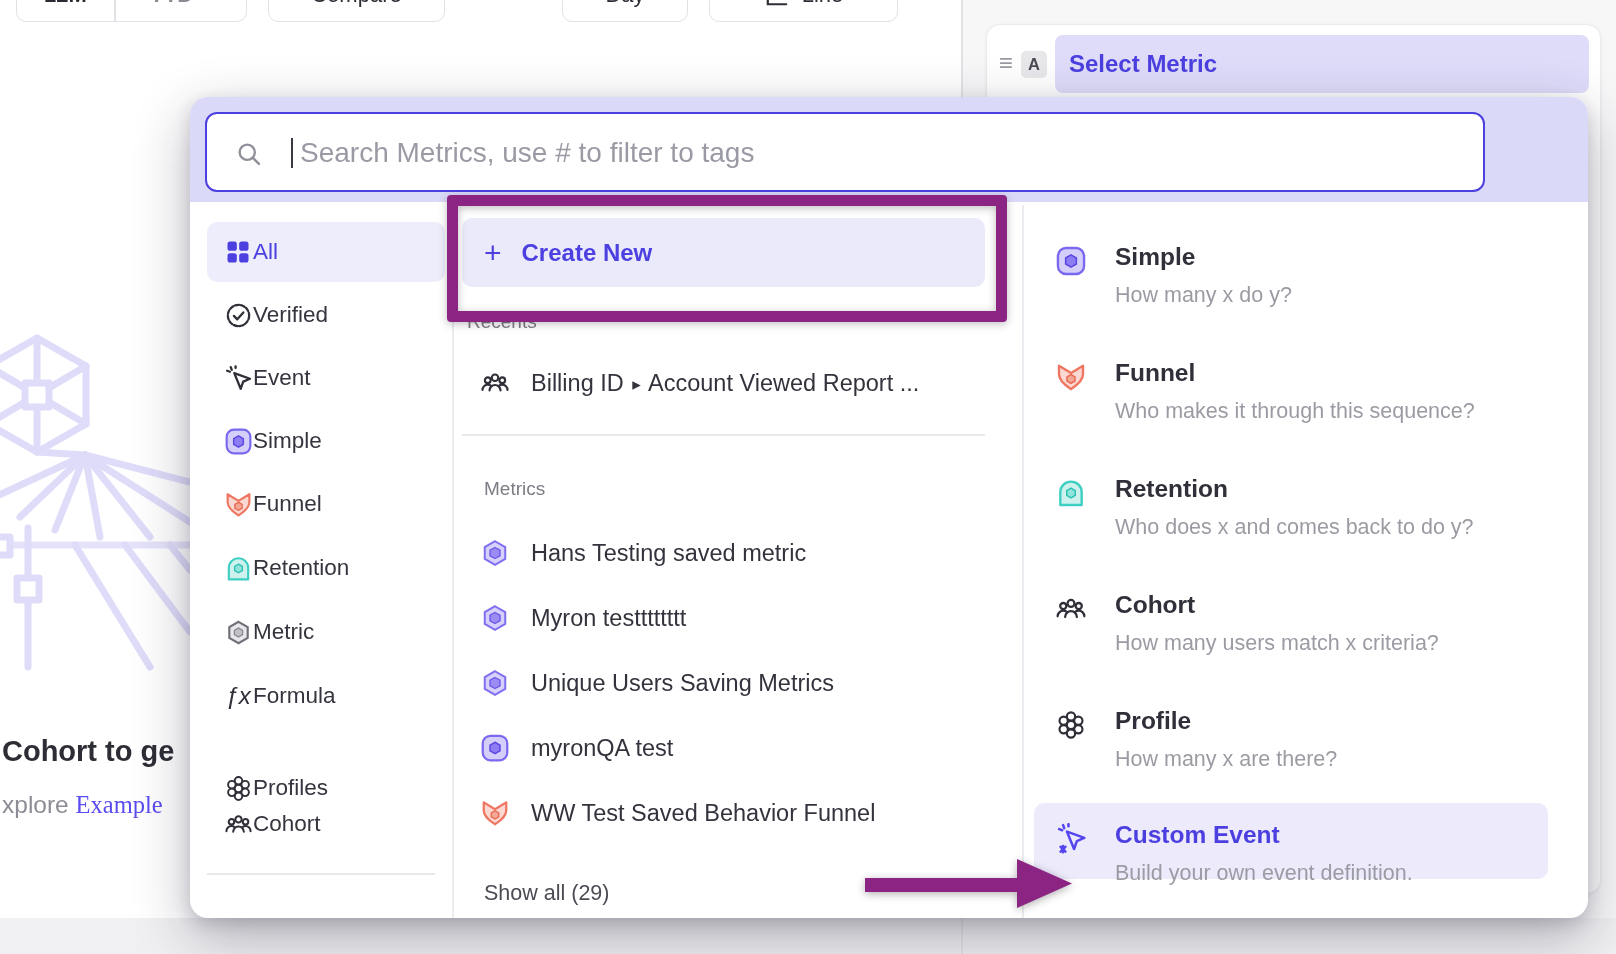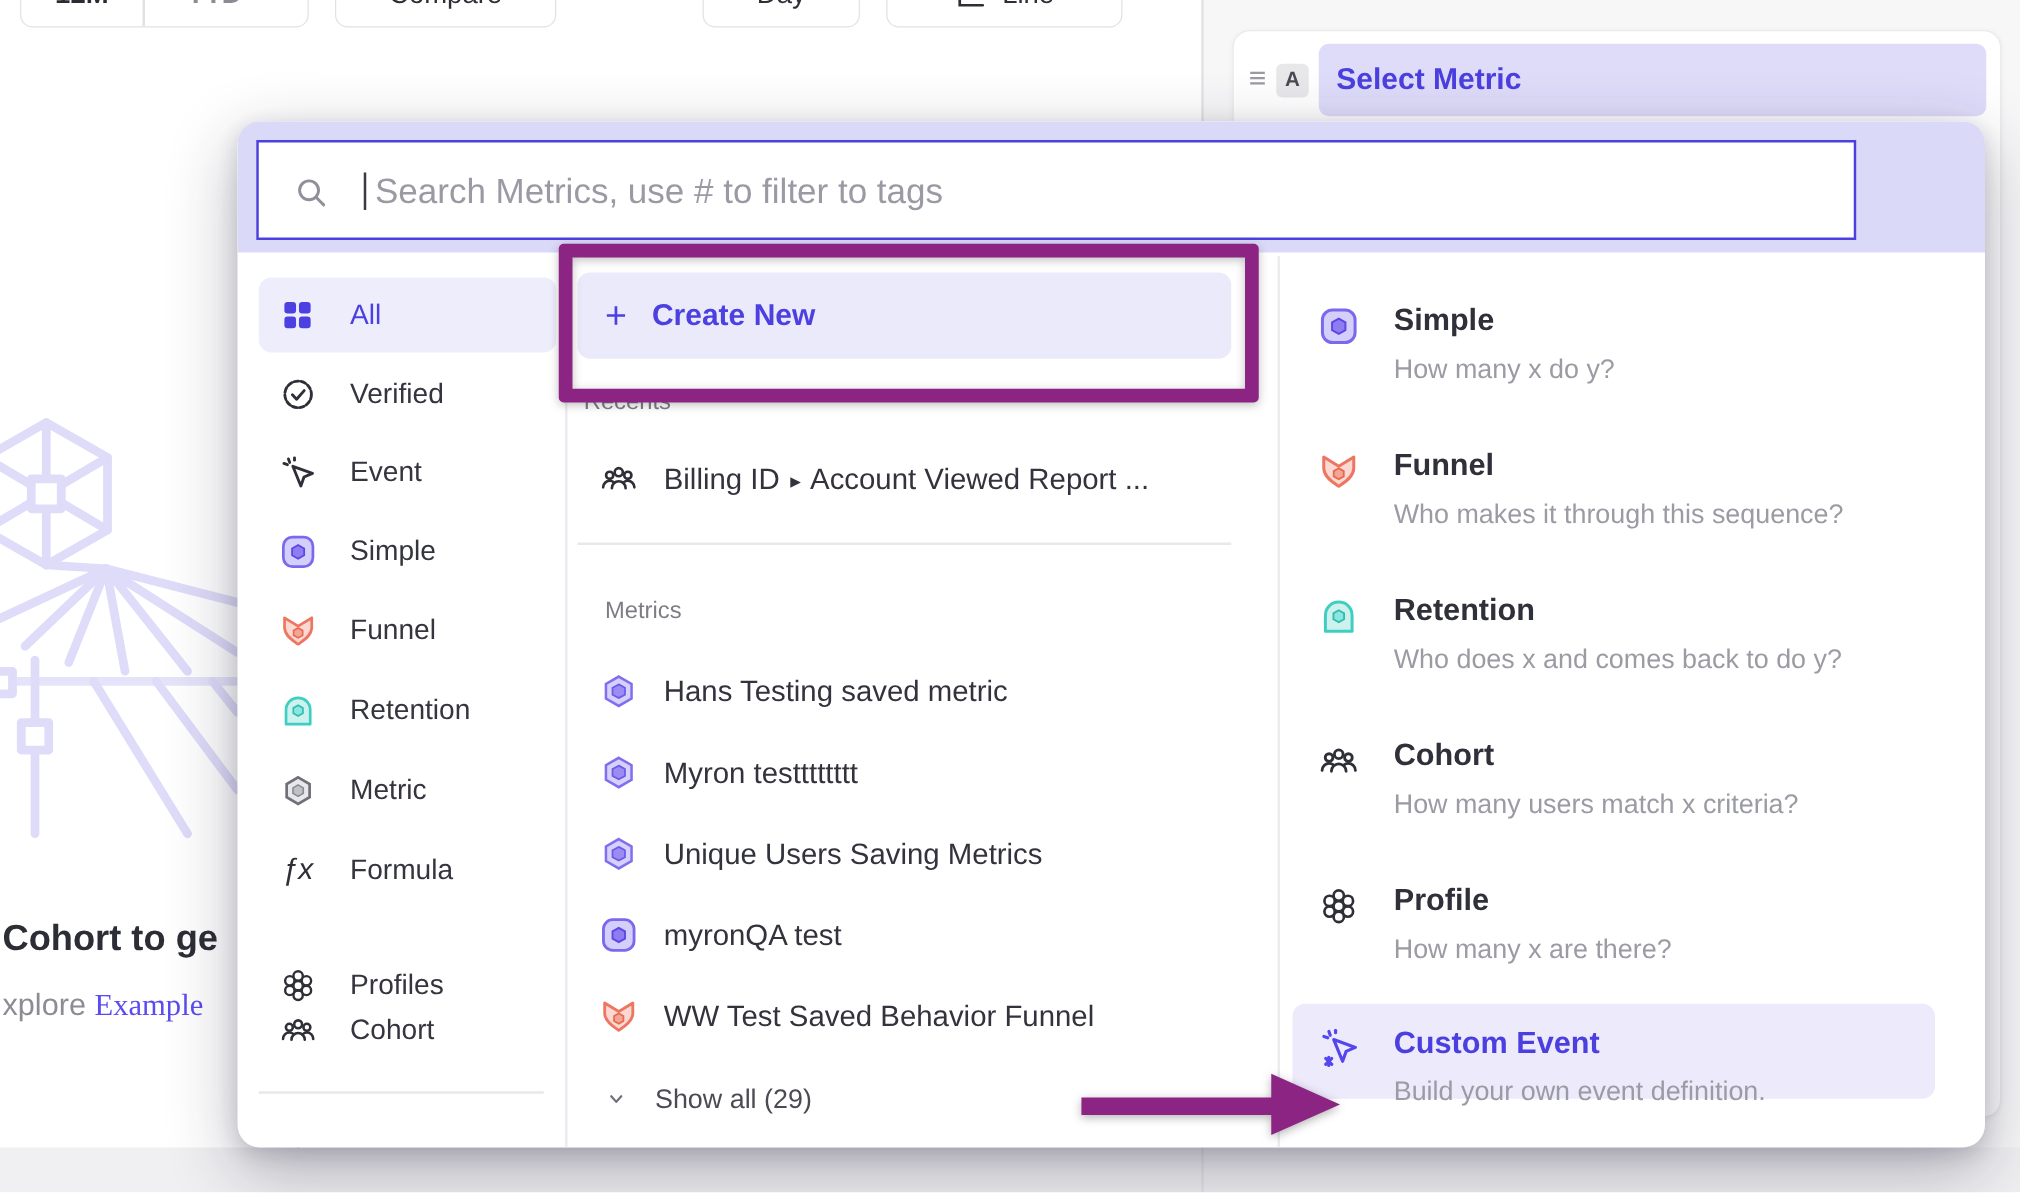--- a/index.html
+++ b/index.html
@@ -28,45 +28,45 @@
   .bstrip{position:absolute;left:0;top:918px;width:1616px;height:36px;background:#f0eff1;}
   .heading{position:absolute;left:2px;top:735px;font-size:29px;font-weight:700;color:#2d2d36;white-space:nowrap;}
   .subline{position:absolute;left:2px;top:791px;font-size:24.5px;color:#8c8c95;white-space:nowrap;
            width:186px;overflow:hidden;}
   .subline .lnk{color:#5a4cf0;font-weight:500;cursor:pointer;font-family:Liberation Serif, serif;}
   
   .dialog{position:absolute;left:190px;top:97px;width:1398px;height:821px;background:#fff;border-radius:18px;
           box-shadow:0 18px 55px rgba(35,35,60,.32),0 5px 16px rgba(35,35,60,.16);overflow:hidden;z-index:20;}
   .dband{position:absolute;left:0;top:0;width:100%;height:105px;background:#dbd9f8;}
   .search{position:absolute;left:15px;top:15px;width:1280px;height:80px;background:#fff;border:2px solid #4c40e0;
-          border-radius:0;box-sizing:border-box;}
+          border-radius:12px;box-sizing:border-box;}
   .search input{position:absolute;left:91px;top:0;width:1200px;height:76px;border:0;outline:0;background:transparent;
           font-family:"Liberation Sans",sans-serif;font-size:28px;color:#34343e;}
   .search input::placeholder{color:#9a9aa5;opacity:1;}
   .caret{position:absolute;left:84px;top:24px;width:2px;height:30px;background:#3a3a42;}
   .colline{position:absolute;top:108px;width:1.5px;height:713px;background:#ececf0;}
   
   .cat{position:absolute;left:17px;width:238px;height:60px;border-radius:10px;display:flex;align-items:center;
-       padding-left:16px;box-sizing:border-box;gap:27px;font-size:22.5px;font-weight:500;color:#35353f;cursor:pointer;}
+       padding-left:16px;box-sizing:border-box;gap:0;font-size:22.5px;font-weight:500;color:#35353f;cursor:pointer;}
   .cat.sel{background:#eeedfb;color:#4c40e0;}
   .cicon{width:30px;height:30px;display:flex;align-items:center;justify-content:center;flex:none;}
   .sbdiv{position:absolute;left:17px;top:776px;width:228px;height:1.5px;background:#e9e9ed;}
   
   .createbtn{position:absolute;left:272px;top:121px;width:523px;height:69px;background:#ebeafb;border-radius:10px;
              display:flex;align-items:center;gap:20px;padding-left:22px;box-sizing:border-box;cursor:pointer;
              color:#4c40e0;font-size:24px;font-weight:600;}
   .plus{font-size:30px;font-weight:400;line-height:30px;}
   .slabel{position:absolute;left:277px;font-size:19px;color:#7d7d86;font-weight:500;}
   .mrow{position:absolute;left:290px;height:40px;display:flex;align-items:center;gap:21px;
         font-size:23.5px;font-weight:500;color:#33333d;cursor:pointer;white-space:nowrap;}
   .micon{width:30px;height:30px;flex:none;display:flex;align-items:center;justify-content:center;}
   .mdiv{position:absolute;left:272px;top:337px;width:523px;height:1.5px;background:#e9e9ed;}
   .sep{font-size:17px;margin:0 2px;position:relative;top:-1px;}
   .showall{position:absolute;left:294px;top:762px;height:40px;display:flex;align-items:center;gap:22px;
-           font-size:21.5px;font-weight:500;color:#4b4b54;cursor:pointer;}
+           font-size:21.5px;font-weight:500;color:#4b4b54;cursor:pointer;flex-direction:column;}
   
   .trow{position:absolute;left:844px;width:514px;height:96px;cursor:pointer;}
   .trow .ti{position:absolute;left:21px;top:14px;width:32px;height:32px;}
   .trow .tt{position:absolute;left:81px;top:12px;font-size:24.5px;font-weight:600;color:#30303a;white-space:nowrap;}
   .trow .td{position:absolute;left:81px;top:52px;font-size:21.5px;color:#9b9ba4;white-space:nowrap;}
   .trow.hl{background:#eceafb;border-radius:10px;height:76px;}
   .trow.hl .ti{top:20px;}
   .trow.hl .tt{top:18px;color:#4b3fe0;}
   .trow.hl .td{top:58px;}
   

